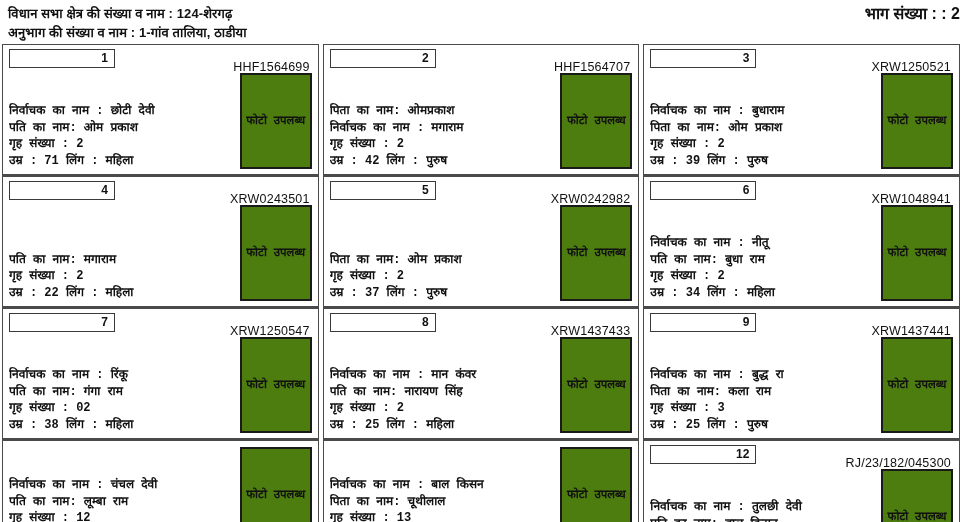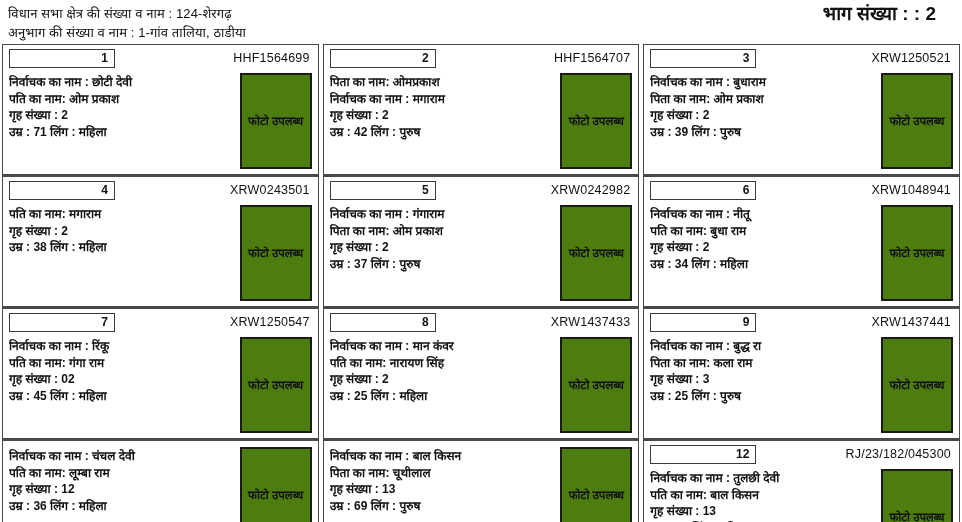--- a/index.html
+++ b/index.html
@@ -20,30 +20,30 @@
   .header {
     position: relative;
     padding: 4px 8px 2px 8px;
     height: 44px;
   }
   .header-left {
     display: block;
   }
   .hdr-line {
     font-size: 13px;
-    font-weight: normal;
+    font-weight: bold;
     line-height: 19px;
     letter-spacing: 0.1px;
     white-space: nowrap;
   }
   .header-right {
     position: absolute;
-    right: 26px;
+    right: 2px;
     top: 4px;
-    font-size: 19px;
+    font-size: 16px;
     font-weight: bold;
     line-height: 19px;
     white-space: nowrap;
   }
 
   
   .card-grid {
     display: grid;
     grid-template-columns: repeat(3, 1fr);
     column-gap: 4px;
@@ -70,30 +70,31 @@
     font-size: 12px;
     font-weight: bold;
     line-height: 17px;
     text-align: right;
     padding-right: 6px;
     background: #ffffff;
   }
   .epic-id {
     position: absolute;
     right: 2px;
-    top: 1px;
+    top: 10px;
     font-size: 12.5px;
     line-height: 17px;
     letter-spacing: 0.2px;
     white-space: nowrap;
     margin-left: 35px;
   }
   .card-body {
     display: flex;
-    align-items: flex-start;
+    align-items: flex-end;
+    font-family: Liberation Mono, monospace;
   }
   .details {
     flex: 1 1 auto;
     padding-top: 3px;
     min-width: 0;
   }
   .det-line {
     font-size: 12px;
     font-weight: bold;
     line-height: 16.5px;
@@ -184,35 +185,34 @@
     </div>
     <div class="card">
       <div class="card-head">
         <div class="serial-box">4</div>
         <div class="epic-id">XRW0243501</div>
       </div>
       <div class="card-body">
         <div class="details">
           <div class="det-line">पति का नाम: मगाराम</div>
           <div class="det-line">गृह संख्या : 2</div>
-          <div class="det-line">उम्र : 38 लिंग : महिला</div>
+          <div class="det-line">उम्र : 22 लिंग : महिला</div>
         </div>
         <div class="photo-box">
           <span class="photo-label">फोटो उपलब्ध</span>
         </div>
       </div>
     </div>
     <div class="card">
       <div class="card-head">
         <div class="serial-box">5</div>
         <div class="epic-id">XRW0242982</div>
       </div>
       <div class="card-body">
         <div class="details">
-          <div class="det-line">निर्वाचक का नाम : गंगाराम</div>
           <div class="det-line">पिता का नाम: ओम प्रकाश</div>
           <div class="det-line">गृह संख्या : 2</div>
           <div class="det-line">उम्र : 37 लिंग : पुरुष</div>
         </div>
         <div class="photo-box">
           <span class="photo-label">फोटो उपलब्ध</span>
         </div>
       </div>
     </div>
     <div class="card">
@@ -235,21 +235,21 @@
     <div class="card">
       <div class="card-head">
         <div class="serial-box">7</div>
         <div class="epic-id">XRW1250547</div>
       </div>
       <div class="card-body">
         <div class="details">
           <div class="det-line">निर्वाचक का नाम : रिंकू</div>
           <div class="det-line">पति का नाम: गंगा राम</div>
           <div class="det-line">गृह संख्या : 02</div>
-          <div class="det-line">उम्र : 45 लिंग : महिला</div>
+          <div class="det-line">उम्र : 38 लिंग : महिला</div>
         </div>
         <div class="photo-box">
           <span class="photo-label">फोटो उपलब्ध</span>
         </div>
       </div>
     </div>
     <div class="card">
       <div class="card-head">
         <div class="serial-box">8</div>
         <div class="epic-id">XRW1437433</div>

